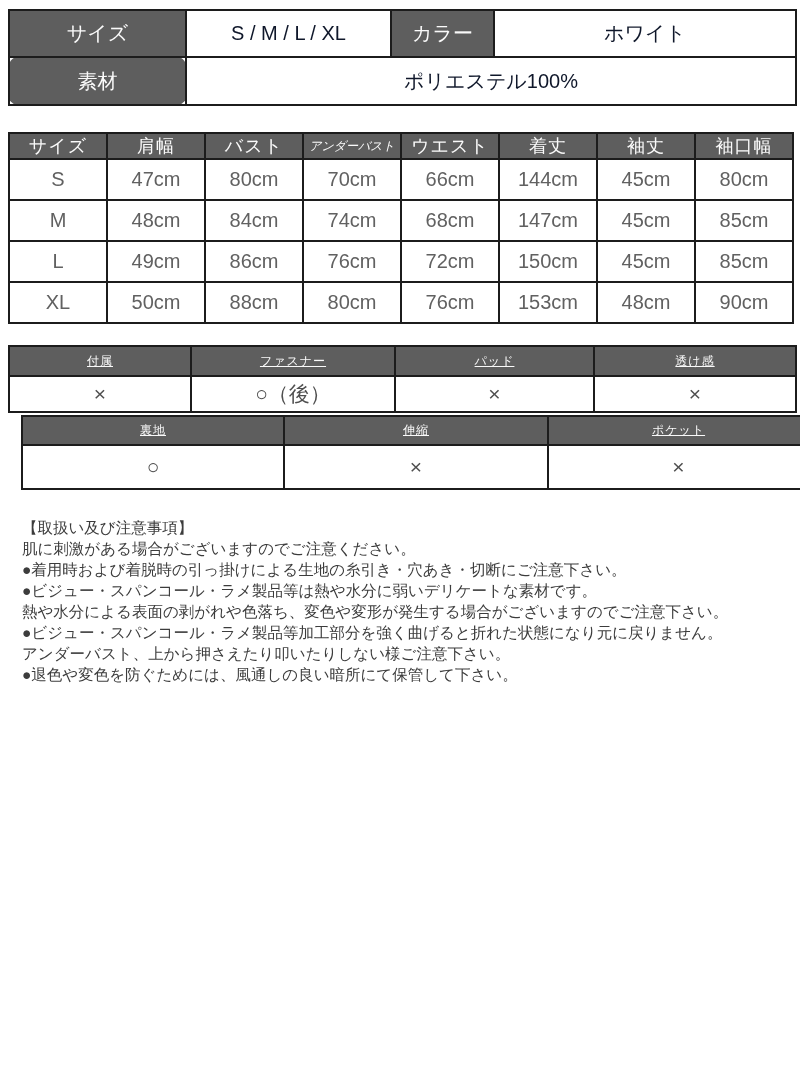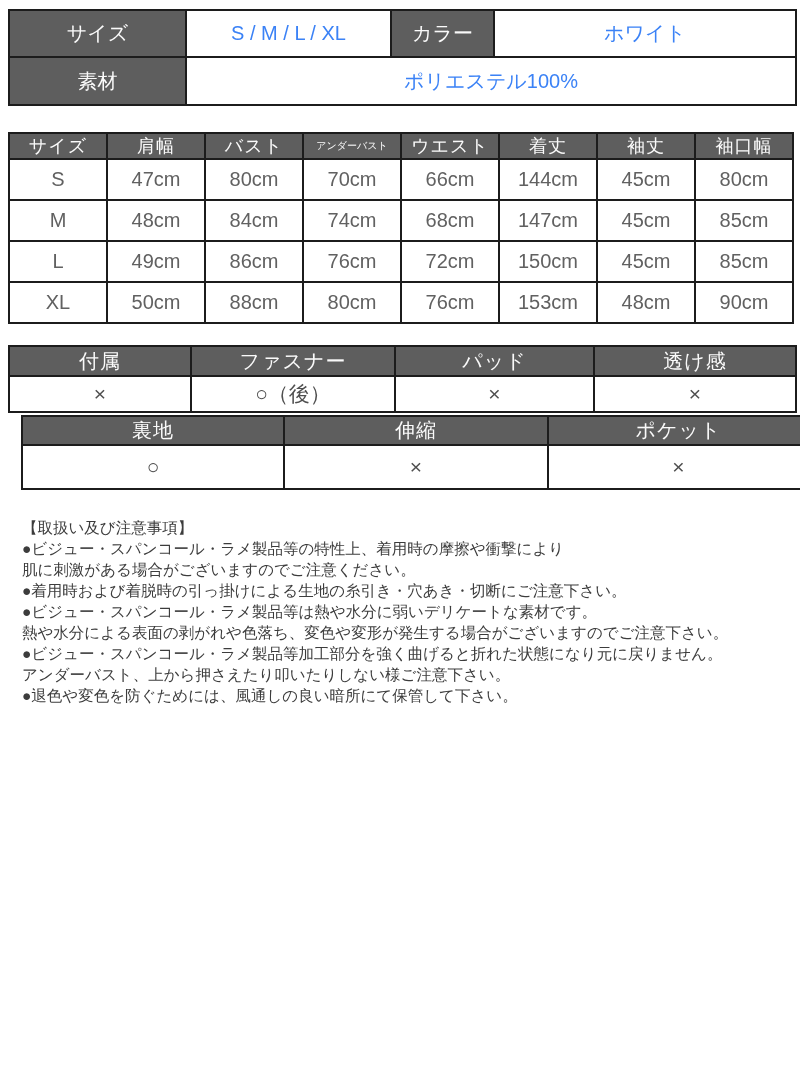--- a/index.html
+++ b/index.html
@@ -32,32 +32,32 @@
   }
   .hd {
     background: #5e5e5e;
     color: #fafafa;
     font-weight: normal;
   }
   
   .info-table { width: 787px; }
   .info-table td { font-size: 20px; }
   .info-table .row1 td { height: 45px; }
-  .info-table .row2 td { height: 46px; }
-  .info-table .val { color: #3b82f6; text-align: center; }
+  .info-table .row2 td { height: 46px; border-radius: 9px; }
+  .info-table .val { color: #0f172a; text-align: center; }
   
   .size-table { width: 784px; margin-top: 26px; }
   .size-table th { height: 24px; font-size: 18px; letter-spacing: 1px; }
-  .size-table th.small { font-size: 10px; letter-spacing: 0; }
+  .size-table th.small { font-size: 12px; letter-spacing: 0; font-style: italic; }
   .size-table td { height: 39px; font-size: 20px; color: #616161; }
   
   .feat-table { width: 787px; }
   .feat-a { margin-top: 21px; }
   .feat-b { margin-top: 2px; margin-left: 13px; }
-  .feat-table th { font-size: 20px; letter-spacing: 1px; }
+  .feat-table th { font-size: 12px; letter-spacing: 1px; text-decoration: underline; }
   .feat-a th { height: 28px; }
   .feat-a td { height: 34px; }
   .feat-b th { height: 27px; }
   .feat-b td { height: 42px; }
   .feat-table td { font-size: 21px; color: #4f4f4f; }
   
   .notes {
     margin: 27px 16px 0 14px;
     color: #3c3c3c;
     font-size: 15.5px;
@@ -195,21 +195,20 @@
       <tr>
         <td>○</td>
         <td>×</td>
         <td>×</td>
       </tr>
     </tbody>
       </table>
 
     <div class="notes">
       <div>【取扱い及び注意事項】</div>
-      <div>●ビジュー・スパンコール・ラメ製品等の特性上、着用時の摩擦や衝撃により</div>
       <div>肌に刺激がある場合がございますのでご注意ください。</div>
       <div>●着用時および着脱時の引っ掛けによる生地の糸引き・穴あき・切断にご注意下さい。</div>
       <div>●ビジュー・スパンコール・ラメ製品等は熱や水分に弱いデリケートな素材です。</div>
       <div>熱や水分による表面の剥がれや色落ち、変色や変形が発生する場合がございますのでご注意下さい。</div>
       <div>●ビジュー・スパンコール・ラメ製品等加工部分を強く曲げると折れた状態になり元に戻りません。</div>
       <div>アンダーバスト、上から押さえたり叩いたりしない様ご注意下さい。</div>
       <div>●退色や変色を防ぐためには、風通しの良い暗所にて保管して下さい。</div>
     </div>
 
   </div>

